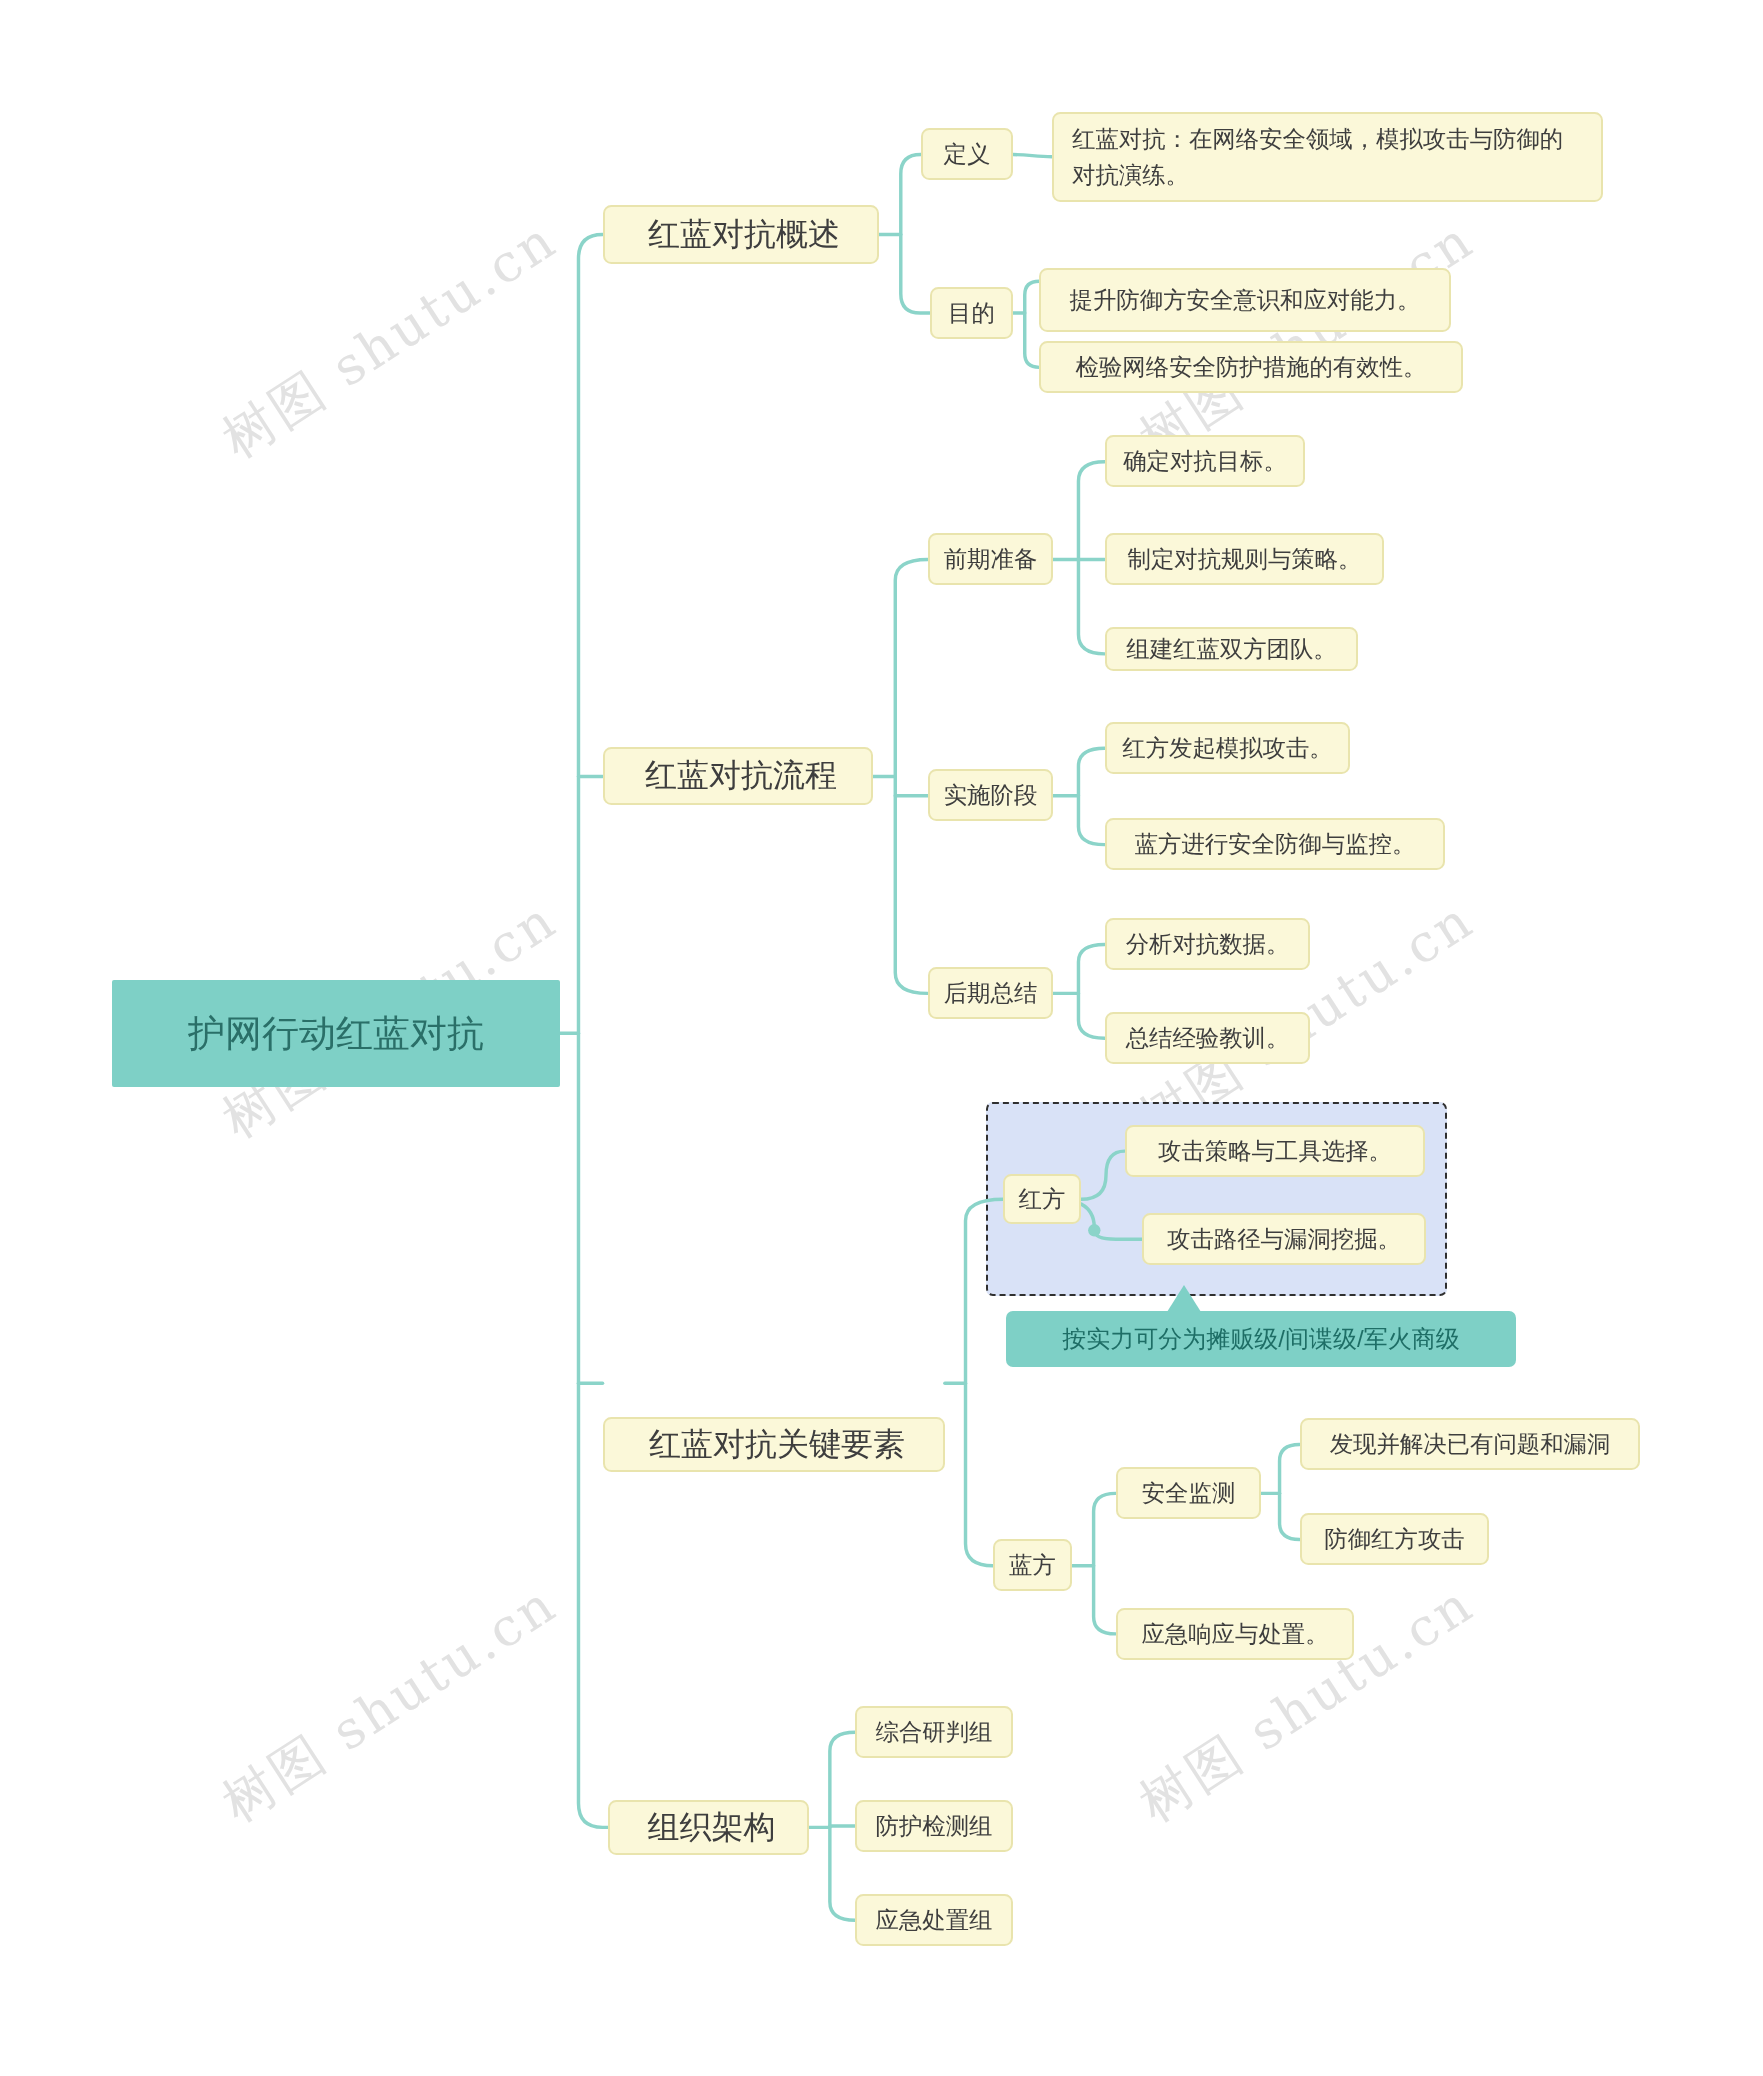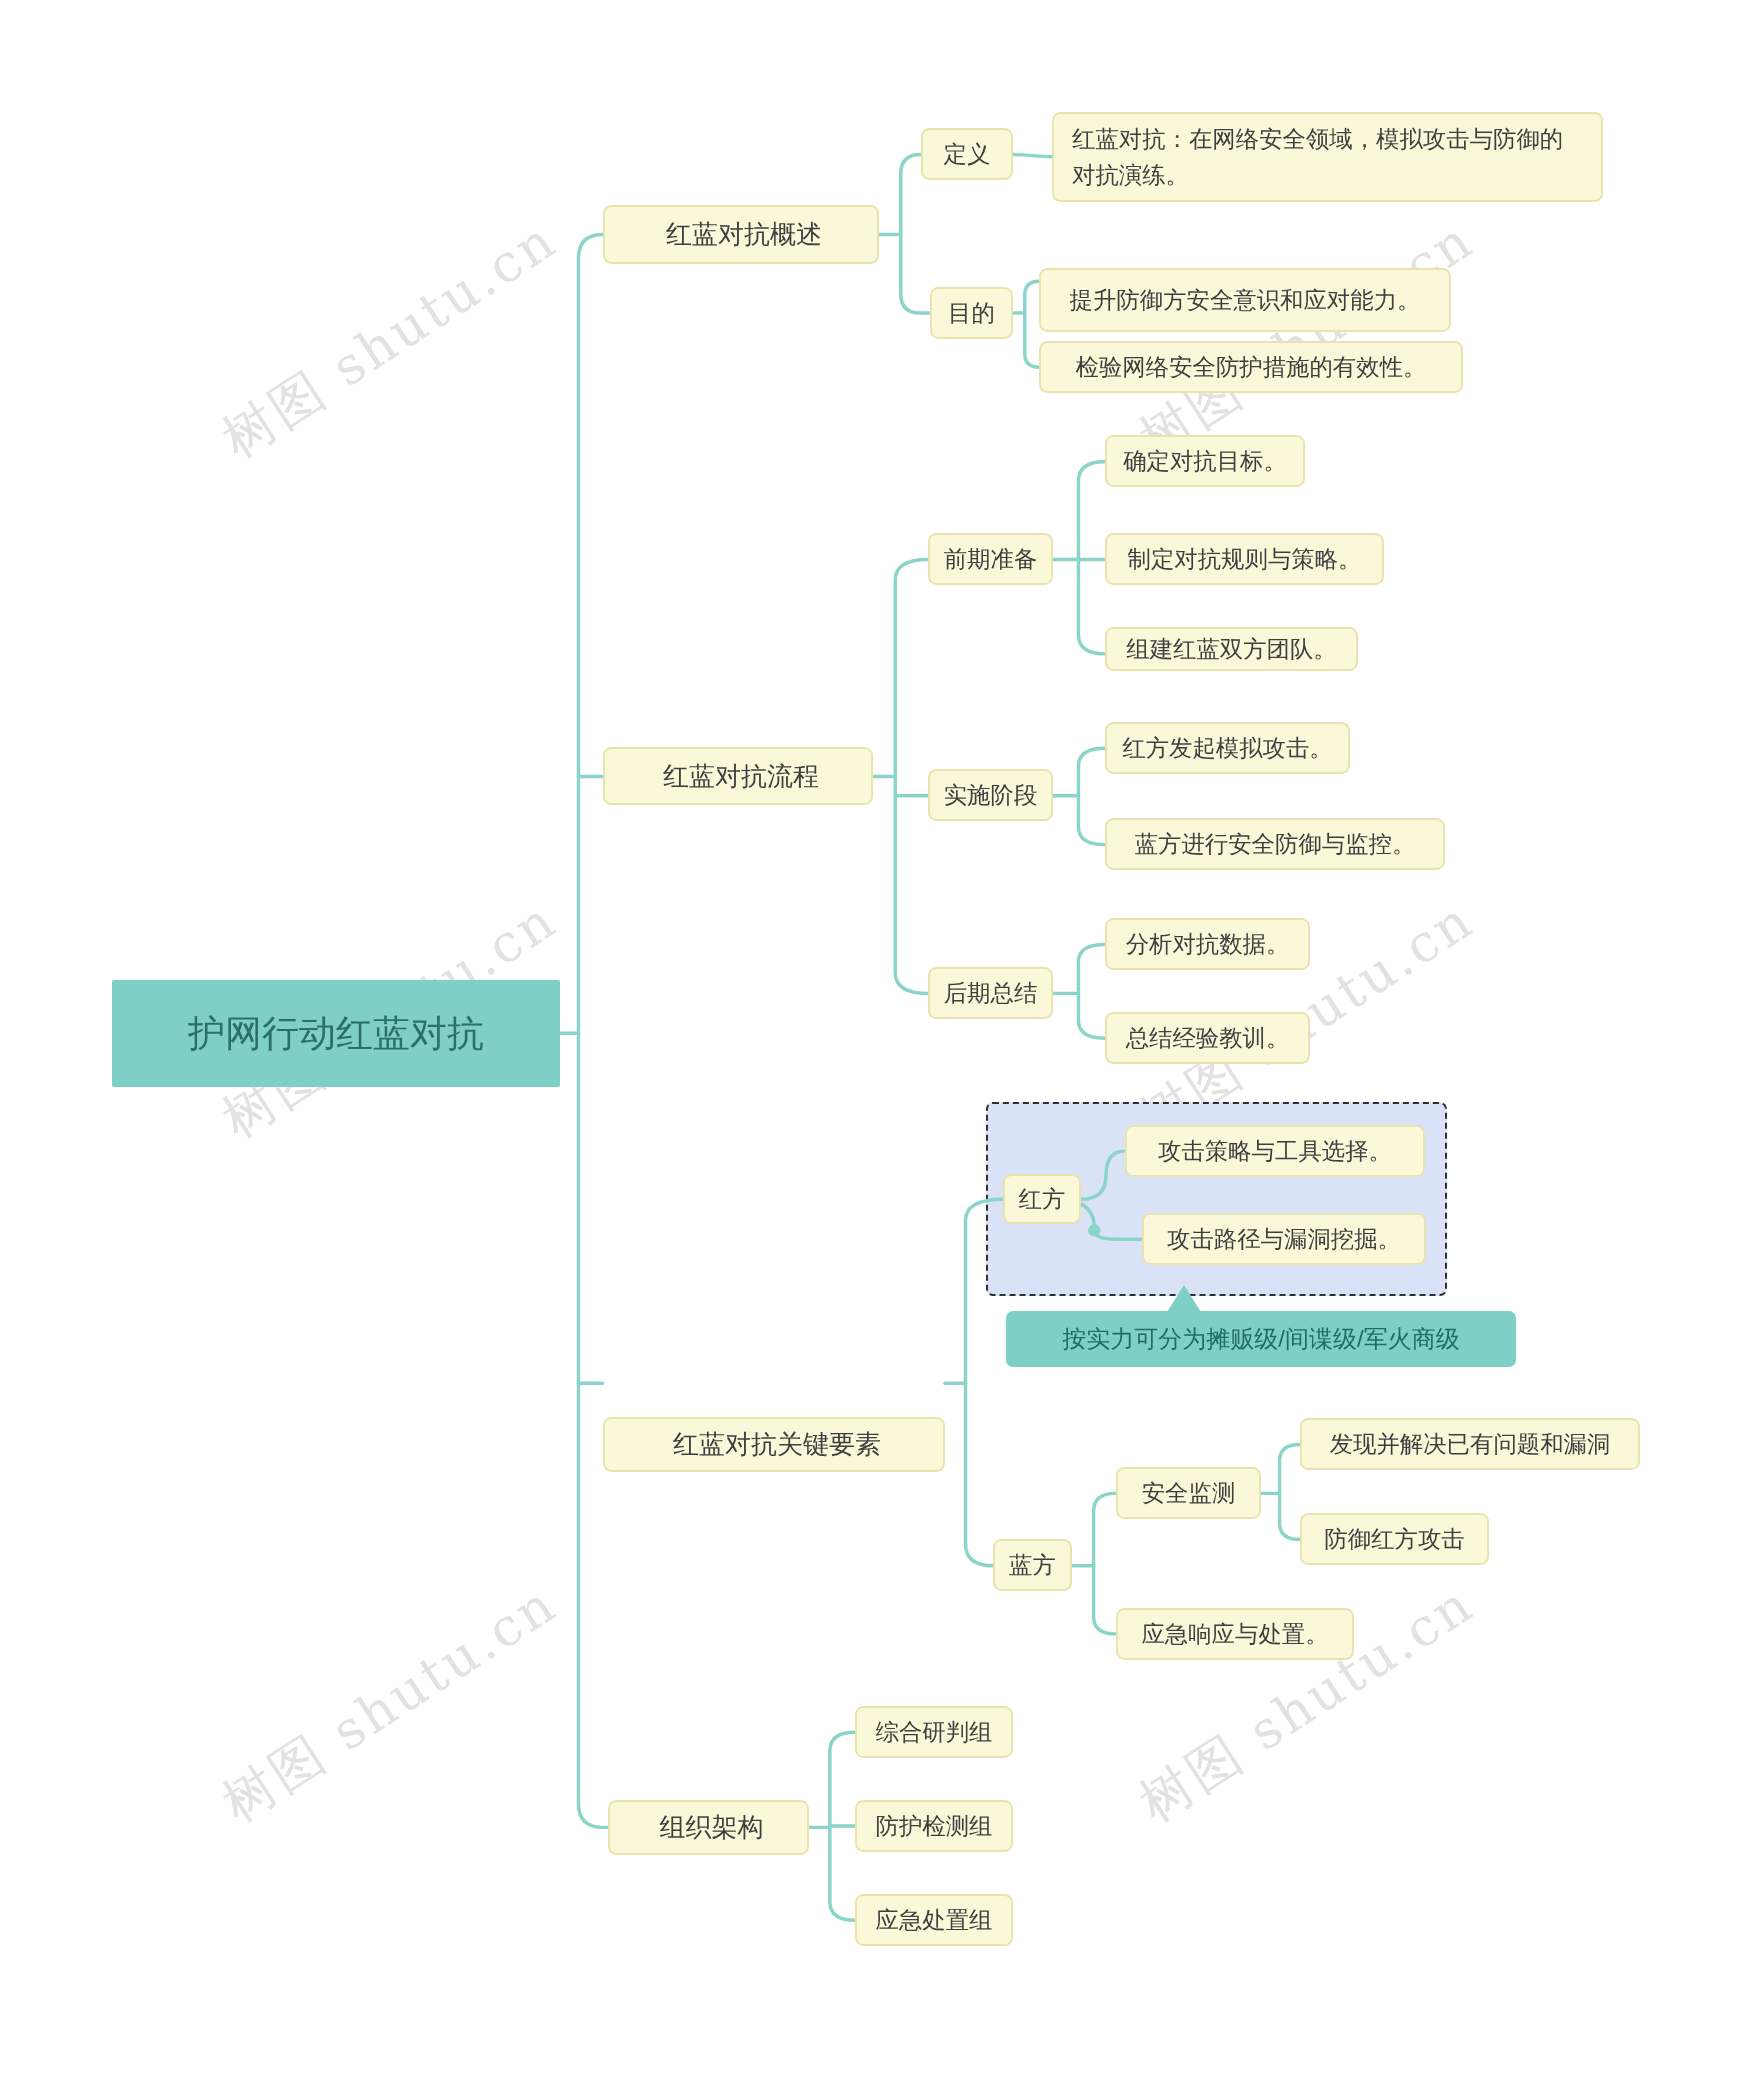--- a/index.html
+++ b/index.html
@@ -26,21 +26,21 @@
   svg.links circle { fill:var(--line-teal,#8bd4c9); }
 
   .node {
     position:absolute; z-index:3;
     display:flex; align-items:center; justify-content:center;
     background:var(--node-fill,#fbf8d9);
     border:2.1px solid var(--node-border,#e9e4ad);
     border-radius:8.3px; color:#3e3e3e;
     font-size:23.4px; white-space:nowrap;
   }
-  .branch { font-size:26px;padding-left:6px; }
+  .branch { font-size:32px;padding-left:6px; }
   .root-node {
     background:var(--accent-teal,#7ed0c6); border:none; border-radius:2px;
     color:#2a6f68; font-size:37px; font-weight:500;text-align:right;
   }
   .detail {
     white-space:normal; justify-content:flex-start; align-items:center;
     text-align:left; padding:7px 18px; line-height:1.55;
   }
   .callout {
     position:absolute; z-index:3;

